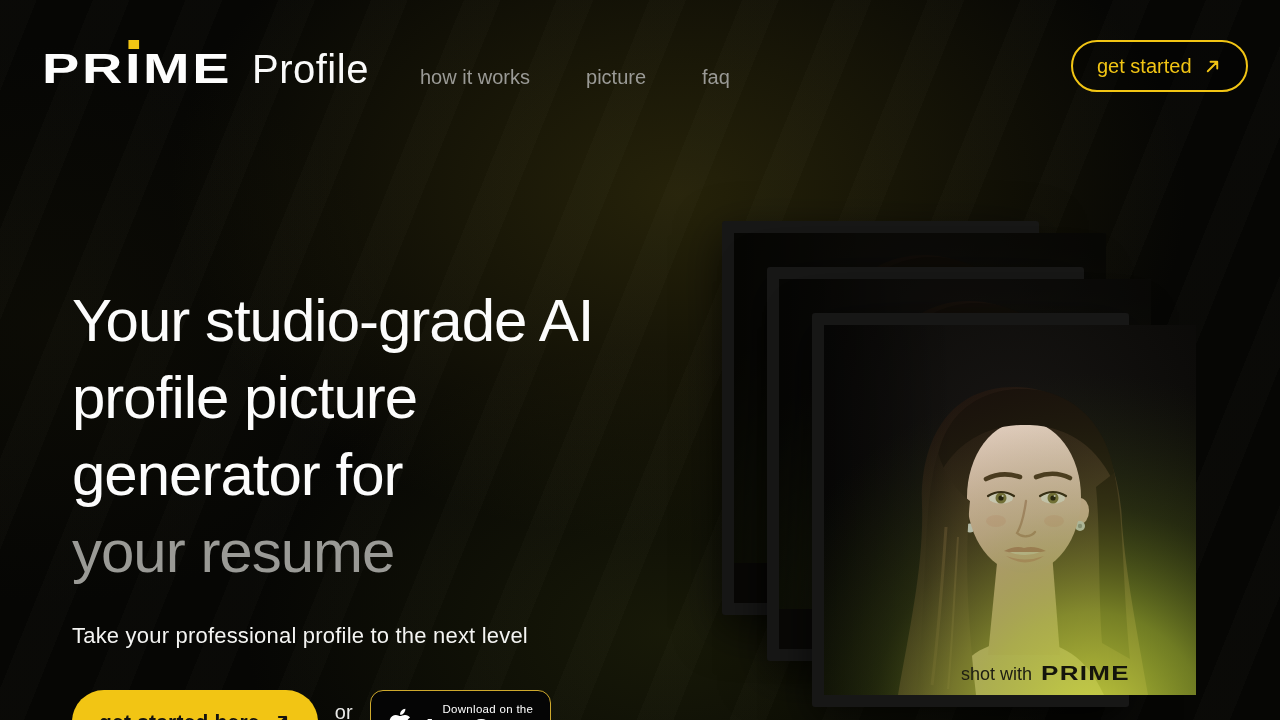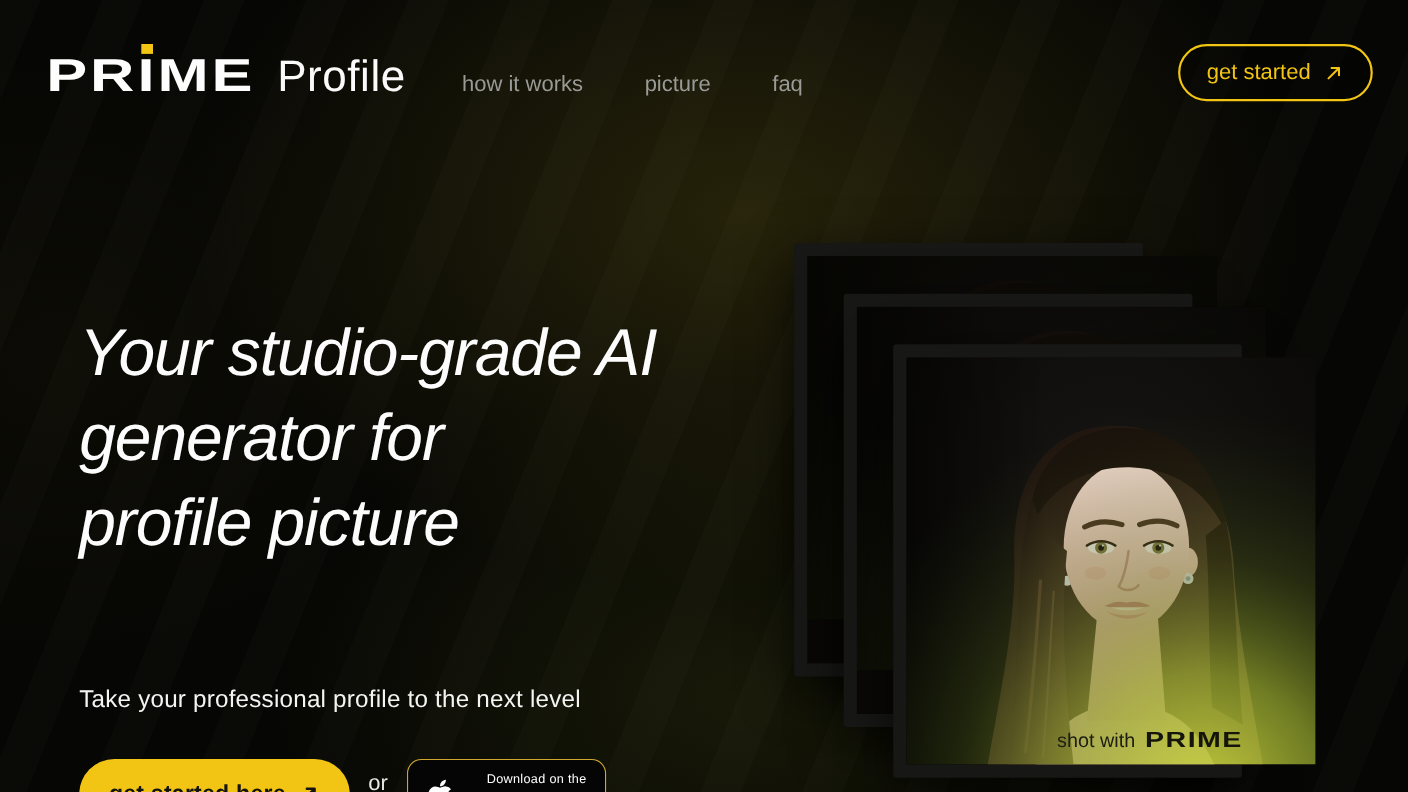--- a/index.html
+++ b/index.html
@@ -41,21 +41,21 @@
   .btn-outline{
     position:absolute; left:1071px; top:40px; height:52px; padding:12px 24px;
     background:rgba(0,0,0,0.25); border:2px solid var(--accent); color:var(--accent);
     font-size:20px; font-weight:400;
   }
   .btn-outline .arrow{ width:19px; height:19px; }
 
   
   .hero-title{ position:absolute; left:72px; top:282px; font-size:60px; font-weight:400;
     letter-spacing:-1px; line-height:77px; color:#fcfcfc; }
-  .hero-title .line{ display:block;font-style:italic; }
+  .hero-title .line{ display:block; }
   .hero-title .line.muted{ color:var(--muted); }
 
   .hero-sub{ position:absolute; left:72px; top:623px; font-size:22px; font-weight:400; color:#f4f4f2; letter-spacing:0.2px; }
 
   .cta-row{ position:absolute; left:72px; top:690px; display:flex; align-items:flex-start; gap:17px; }
   .btn-solid{
     height:64px; padding:0 27px; background:var(--accent); border:none;
     color:#141310; font-size:21px; font-weight:700; letter-spacing:0.2px;
   }
   .btn-solid .arrow{ width:20px; height:20px; }
@@ -184,22 +184,23 @@
 
   <button class="btn btn-outline">
     <span>get started</span>
     <svg class="arrow" viewBox="0 0 24 24">
       <path d="M6 18 L18 6 M9.5 6 H18 V14.5" stroke="currentColor" stroke-width="2.4" fill="none" stroke-linecap="round" stroke-linejoin="round"></path>
     </svg>
   </button>
 
   <h1 class="hero-title">
     <span class="line">Your studio-grade AI</span>
+    <span class="line">profile picture</span>
     <span class="line">generator for</span>
-    <span class="line">profile picture</span>
+    <span class="line muted">your resume</span>
   </h1>
 
   <p class="hero-sub">Take your professional profile to the next level</p>
 
   <div class="cta-row">
     <button class="btn btn-solid">
       <span>get started here</span>
       <svg class="arrow" viewBox="0 0 24 24">
         <path d="M6 18 L18 6 M9.5 6 H18 V14.5" stroke="currentColor" stroke-width="2.6" fill="none" stroke-linecap="round" stroke-linejoin="round"></path>
       </svg>

